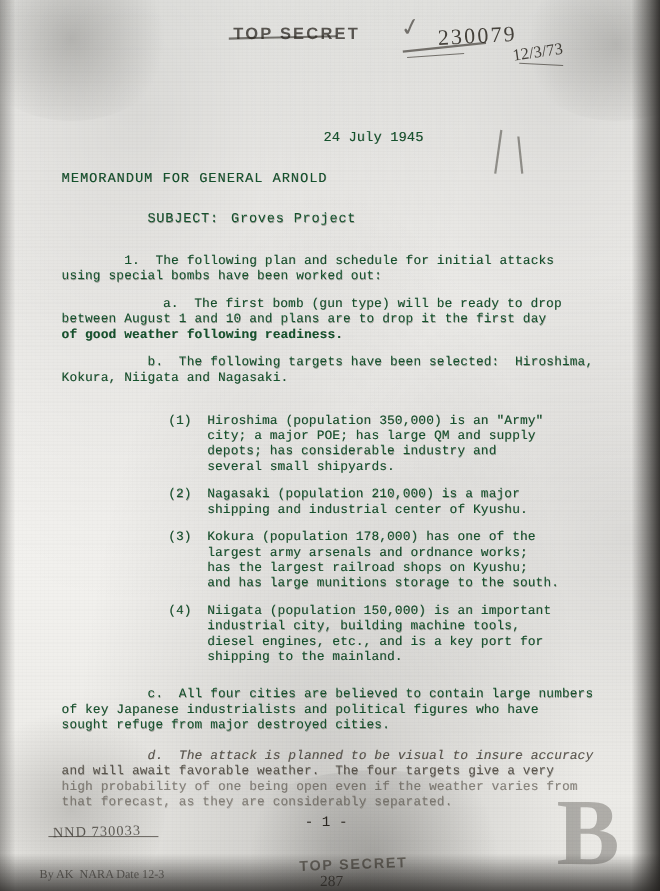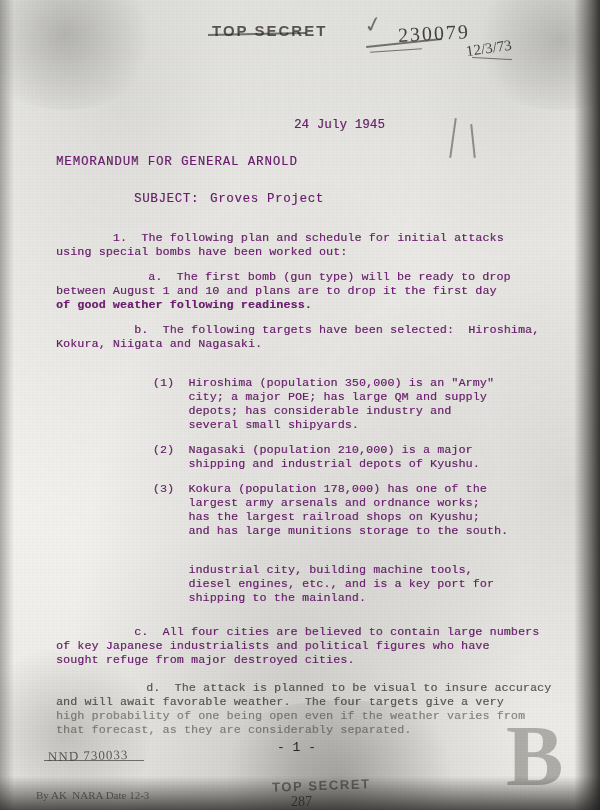--- a/index.html
+++ b/index.html
@@ -64,21 +64,21 @@
     border-radius: 50%;
     pointer-events: none;
   }
 
   .txt {
     position: absolute;
     white-space: pre;
     font-size: 11.6px;
     line-height: 14.6px;
     letter-spacing: 0.15px;
-    color: #701a75;
+    color: #14532d;
     text-shadow: 0.4px 0.3px 0 rgba(60,55,48,0.45);
   }
   .faded { color: #3d382f; opacity: 0.82; }
   .vfaded { color: #4a443a; opacity: 0.6; }
 
   #stamp-top {
     position: absolute;
     left: 212px; top: 22px;
     font-size: 15px;
     letter-spacing: 2px;
@@ -215,36 +215,37 @@
 
   <div class="txt" style="left:56px; top:323px;">           b.  The following targets have been selected:  Hiroshima,</div>
   <div class="txt" style="left:56px; top:337px;text-align:center;">Kokura, Niigata and Nagasaki.</div>
 
   <div class="txt" style="left:96px; top:376px;">        (1)  Hiroshima (population 350,000) is an "Army"</div>
   <div class="txt" style="left:96px; top:390px;">             city; a major POE; has large QM and supply</div>
   <div class="txt" style="left:96px; top:404px;">             depots; has considerable industry and</div>
   <div class="txt" style="left:96px; top:418px;">             several small shipyards.</div>
 
   <div class="txt" style="left:96px; top:443px;">        (2)  Nagasaki (population 210,000) is a major</div>
-  <div class="txt" style="left:96px; top:457px;">             shipping and industrial depots of Kyushu.</div>
+  <div class="txt" style="left:96px; top:457px;">             shipping and industrial center of Kyushu.</div>
 
   <div class="txt" style="left:96px; top:482px;">        (3)  Kokura (population 178,000) has one of the</div>
   <div class="txt" style="left:96px; top:496px;">             largest army arsenals and ordnance works;</div>
   <div class="txt" style="left:96px; top:524px;">             and has large munitions storage to the south.</div>
   <div class="txt" style="left:96px; top:510px;">             has the largest railroad shops on Kyushu;</div>
 
+  <div class="txt" style="left:96px; top:549px;">        (4)  Niigata (population 150,000) is an important</div>
   <div class="txt" style="left:96px; top:563px;">             industrial city, building machine tools,</div>
   <div class="txt" style="left:96px; top:577px;">             diesel engines, etc., and is a key port for</div>
   <div class="txt" style="left:96px; top:591px;">             shipping to the mainland.</div>
 
   <div class="txt" style="left:56px; top:625px;">           c.  All four cities are believed to contain large numbers</div>
   <div class="txt" style="left:56px; top:639px;">of key Japanese industrialists and political figures who have</div>
   <div class="txt" style="left:56px; top:653px;">sought refuge from major destroyed cities.</div>
 
-  <div class="txt faded" style="left:68px; top:681px;">           d.  The attack is planned to be visual to insure accuracy</div>
+  <div class="txt faded" style="left:56px; top:681px;font-style:italic;">           d.  The attack is planned to be visual to insure accuracy</div>
   <div class="txt faded" style="left:56px; top:695px;">and will await favorable weather.  The four targets give a very</div>
   <div class="txt vfaded" style="left:56px; top:709px;">high probability of one being open even if the weather varies from</div>
   <div class="txt vfaded" style="left:56px; top:723px;">that forecast, as they are considerably separated.</div>
 
   <div id="page-marker">- 1 -</div>
 
   <div class="hand" id="hand-stamp-left">NND 730033</div>
   <div class="hand" id="hand-stamp-left2">By AK  NARA Date 12-3</div>
   <div class="pen-line" style="left:44px; top:760px; width:100px; height:1px;"></div>
 

